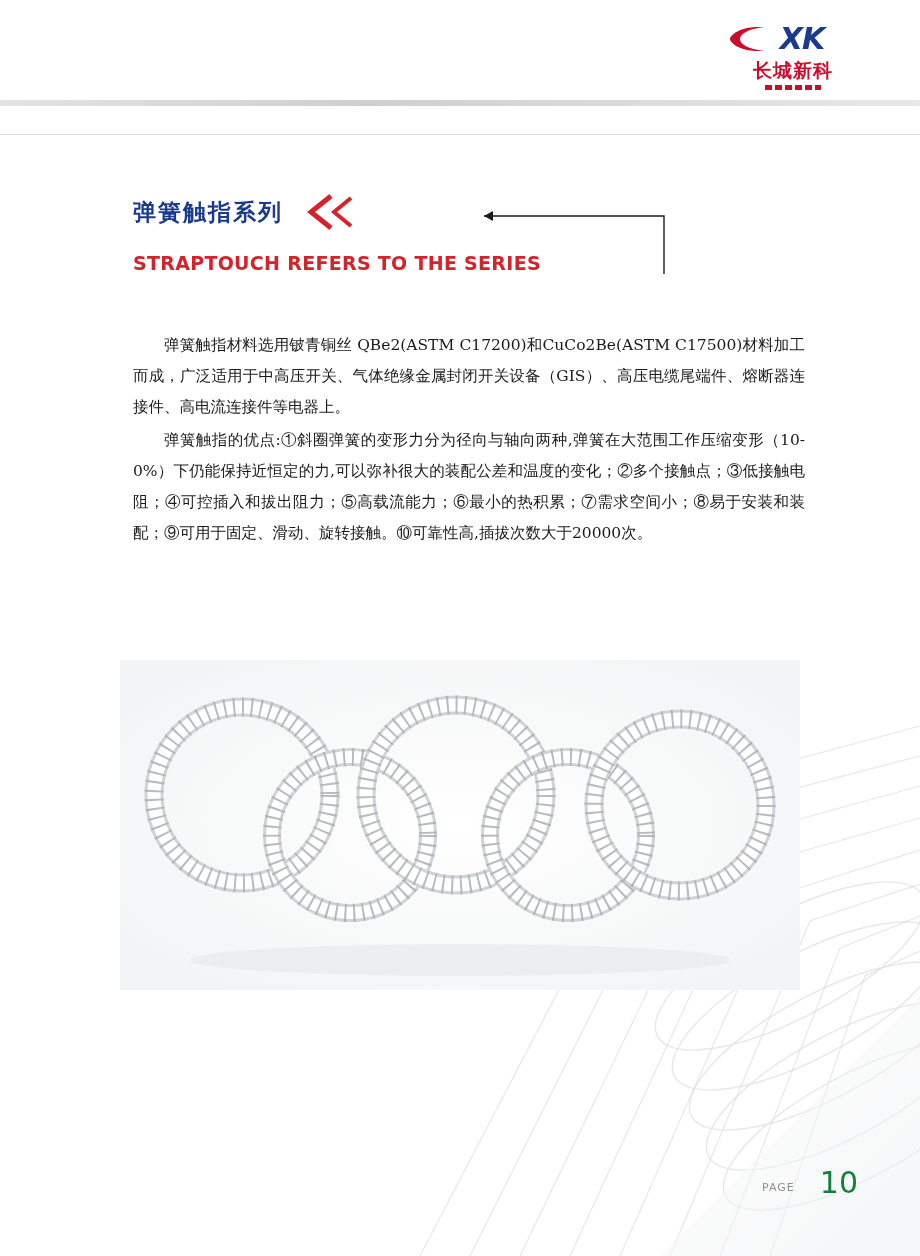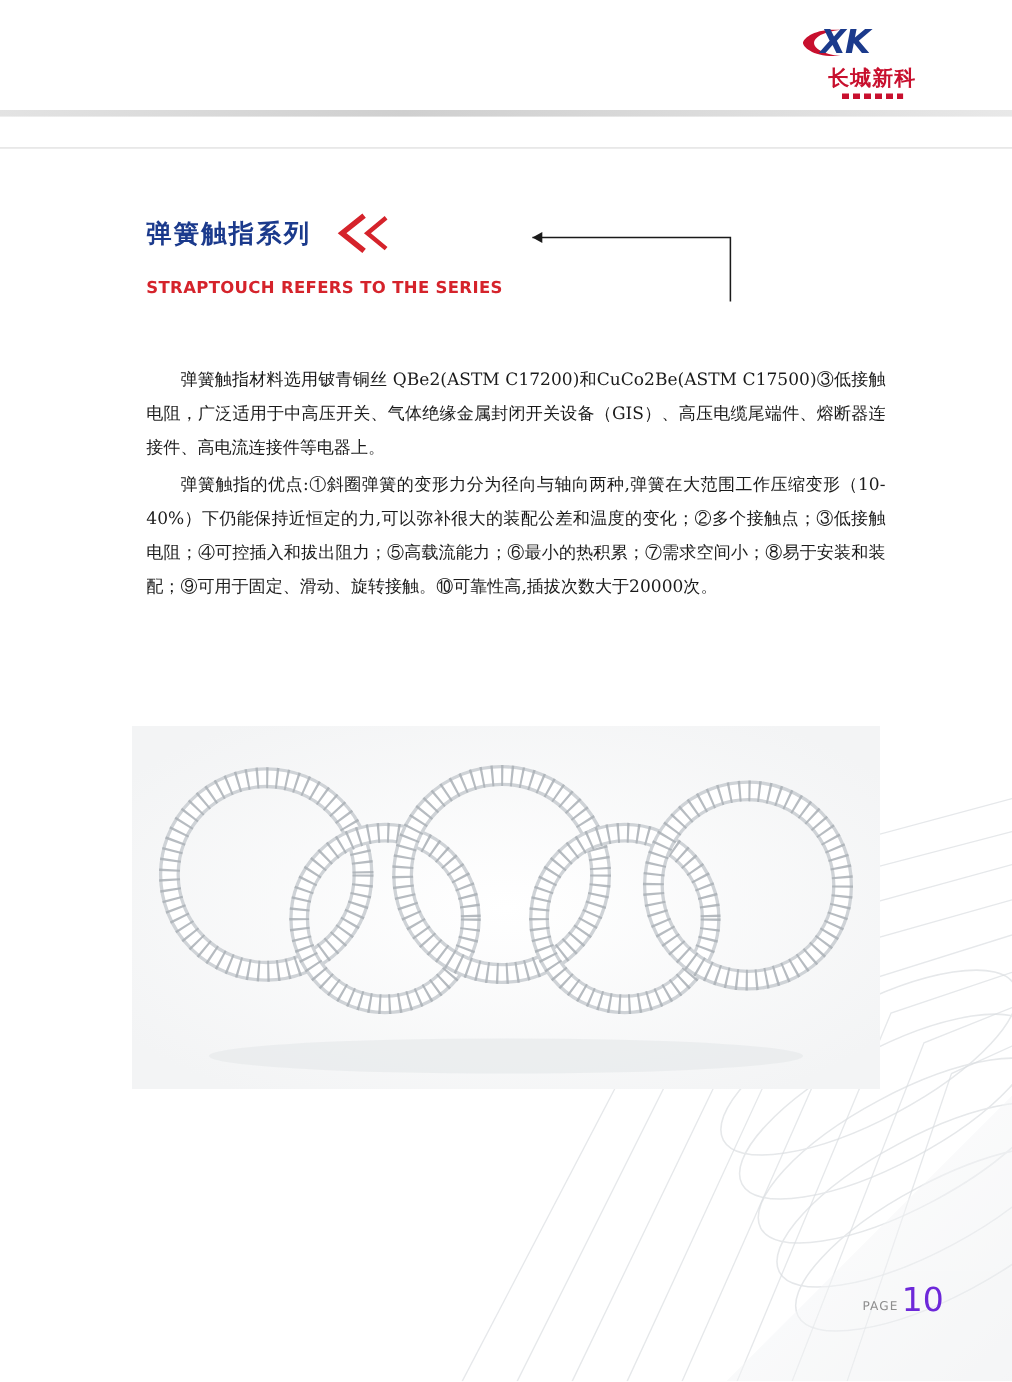--- a/index.html
+++ b/index.html
@@ -37,20 +37,21 @@
     top: 22px;
     width: 130px;
     height: 62px;
     text-align: center;
   }
   .logo-mark {
     position: relative;
     height: 34px;
     display: flex;
     align-items: center;
+    justify-content: center;
   }
   .logo-swoosh {
     position: absolute;
     left: 0; top: 2px;
     width: 128px; height: 30px;
   }
   .logo-text-en {
     position: relative;
     font-family: "DejaVu Sans", sans-serif;
     font-weight: bold;
@@ -123,21 +124,21 @@
     white-space: nowrap;
   }
   .title-chevrons {
     display: flex;
     align-items: center;
     margin-left: 14px;
   }
   .title-sub {
     font-family: "DejaVu Sans", sans-serif;
     font-weight: bold;
-    font-size: 15px;
+    font-size: 19px;
     color: #d5232b;
     letter-spacing: 0.3px;
     margin-top: 20px;
   }
   .title-connector {
     position: absolute;
     left: 345px;
     top: 4px;
     width: 230px;
     height: 80px;
@@ -169,34 +170,34 @@
     height: 330px;
   }
 
   
   .footer {
     position: absolute;
     right: 62px;
     bottom: 58px;
     display: flex;
     align-items: flex-end;
-    gap: 3px;
+    gap: 25px;
   }
   .footer-label {
     font-family: "DejaVu Sans", sans-serif;
     font-size: 11px;
     letter-spacing: 1px;
     color: #8d8d8d;
     padding-bottom: 4px;
   }
   .footer-num {
     font-family: "DejaVu Sans", sans-serif;
     font-size: 30px;
     font-weight: normal;
-    color: #6d28d9;
+    color: #15803d;
     line-height: 30px;
   }
 </style>
 </head>
 <body>
 
 <div class="page">
 
   <div class="header">
     <div class="logo-block">
@@ -254,22 +255,22 @@
       </div>
       <svg class="title-connector" viewBox="0 0 230 80">
         <path d="M6 20 L186 20 L186 78" stroke="#1a1a1a" stroke-width="1.4" fill="none"></path>
         <path d="M6 20 L15 15 L15 25 Z" fill="#1a1a1a"></path>
       </svg>
     </div>
     <div class="title-sub">STRAPTOUCH REFERS TO THE SERIES</div>
   </div>
 
   <div class="body-text">
-    <p>弹簧触指材料选用铍青铜丝 QBe2(ASTM  C17200)和CuCo2Be(ASTM C17500)③低接触电阻，广泛适用于中高压开关、气体绝缘金属封闭开关设备（GIS）、高压电缆尾端件、熔断器连接件、高电流连接件等电器上。</p>
-    <p>弹簧触指的优点:①斜圈弹簧的变形力分为径向与轴向两种,弹簧在大范围工作压缩变形（10-40%）下仍能保持近恒定的力,可以弥补很大的装配公差和温度的变化；②多个接触点；③低接触电阻；④可控插入和拔出阻力；⑤高载流能力；⑥最小的热积累；⑦需求空间小；⑧易于安装和装配；⑨可用于固定、滑动、旋转接触。⑩可靠性高,插拔次数大于20000次。</p>
+    <p>弹簧触指材料选用铍青铜丝 QBe2(ASTM  C17200)和CuCo2Be(ASTM C17500)材料加工而成，广泛适用于中高压开关、气体绝缘金属封闭开关设备（GIS）、高压电缆尾端件、熔断器连接件、高电流连接件等电器上。</p>
+    <p>弹簧触指的优点:①斜圈弹簧的变形力分为径向与轴向两种,弹簧在大范围工作压缩变形（10-0%）下仍能保持近恒定的力,可以弥补很大的装配公差和温度的变化；②多个接触点；③低接触电阻；④可控插入和拔出阻力；⑤高载流能力；⑥最小的热积累；⑦需求空间小；⑧易于安装和装配；⑨可用于固定、滑动、旋转接触。⑩可靠性高,插拔次数大于20000次。</p>
   </div>
 
   <svg class="photo" viewBox="0 0 680 330">
     <defs>
       <radialGradient id="softbg" cx="50%" cy="50%" r="62%">
         <stop offset="0%" stop-color="#ffffff"></stop>
         <stop offset="100%" stop-color="#f3f4f5"></stop>
       </radialGradient>
       <linearGradient id="coil" x1="0" y1="0" x2="0" y2="1">
         <stop offset="0%" stop-color="#ffffff"></stop>

